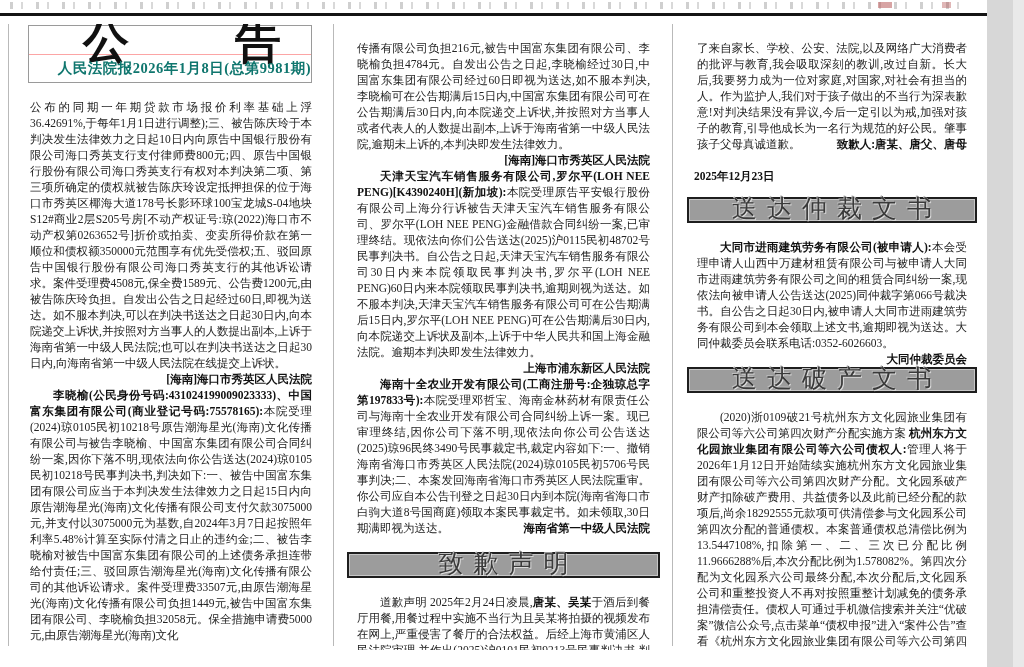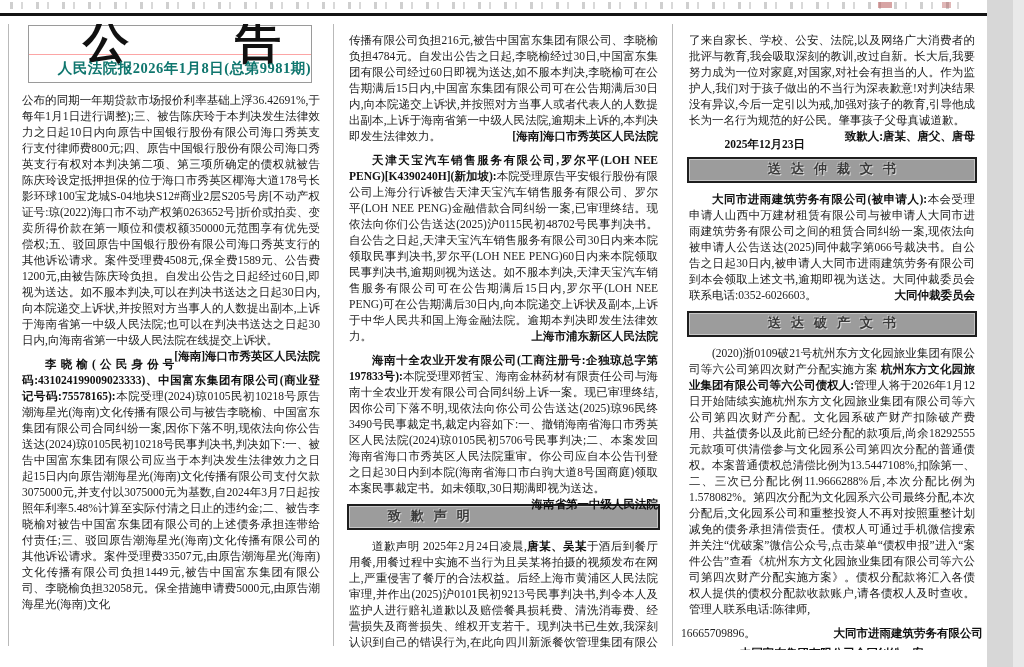--- a/index.html
+++ b/index.html
@@ -21,27 +21,27 @@
   .col1{left:14px;width:314px;}
   .col2{left:341px;width:325px;}
   .col3{left:681px;width:302px;}
 
   .header-box{margin:1px 16px 9px 14px;border:1px solid #9a9a9a;text-align:right;background:#fff;}
   .header-title{font-size:46px;font-weight:bold;letter-spacing:30px;text-indent:30px;
                 padding:8px 0 4px;color:#111;}
   .header-sub{border-top:1px solid #fca5a5;font-weight:bold;font-size:14.5px;
               padding:5px 0 6px;letter-spacing:.5px;color:#0f766e;}
 
-  p.bp{margin:8px;text-indent:2em;}
+  p.bp{margin:16px;text-indent:2em;}
   p.bp.cont{text-indent:0;}
   .lead{font-weight:bold;color:#111;}
   .sig{float:right;font-weight:bold;color:#111;}
-  .sig-line{text-align:center;font-weight:bold;color:#111;margin:4px;}
+  .sig-line{text-align:left;font-weight:bold;color:#111;margin:13px;}
   .banner{background:#9c9c9c;border:2px solid #1e1e1e;box-shadow:inset 0 0 0 1px #c6c6c6;
-          margin:5px 6px 5px 6px;text-align:center;font-size:13px;font-weight:bold;
+          margin:5px 6px 5px 6px;text-align:center;font-size:25px;font-weight:normal;
           letter-spacing:10px;text-indent:10px;color:#3a3a3a;padding:2px 0 4px;
           text-shadow:1px 1px 0 #dcdcdc,-1px -1px 0 #bfbfbf;}
   .flexline{display:flex;justify-content:space-between;}
   .flexline .rt{font-weight:bold;color:#111;}
 </style>
 </head>
 <body>
 
 <div class="page">
 

